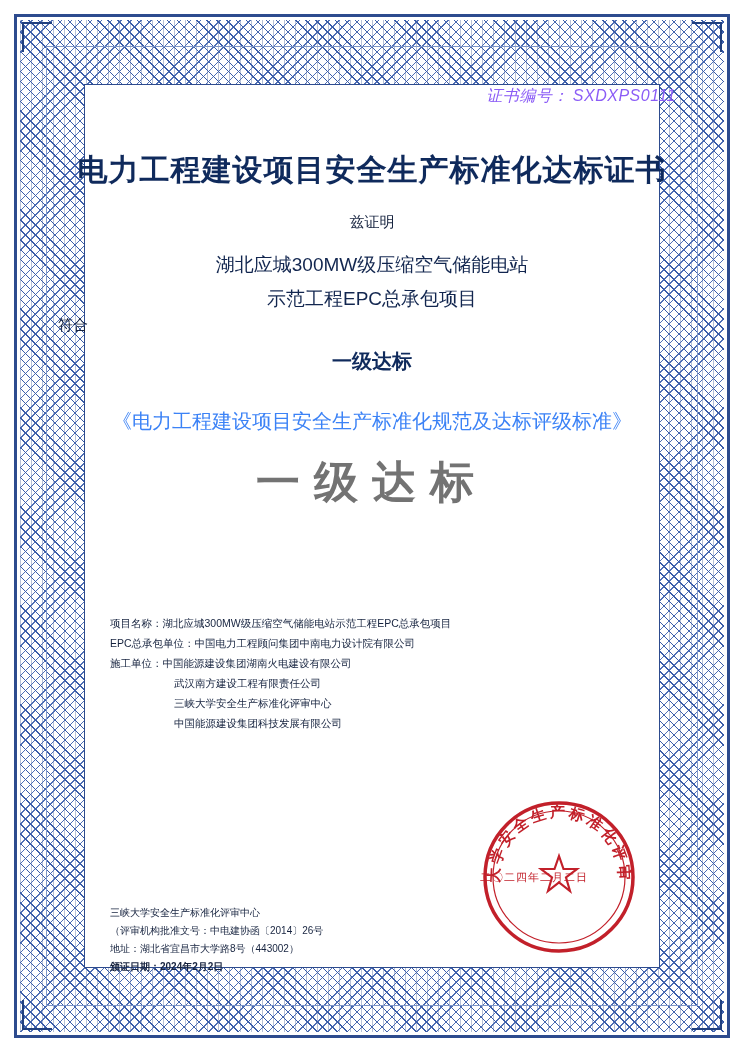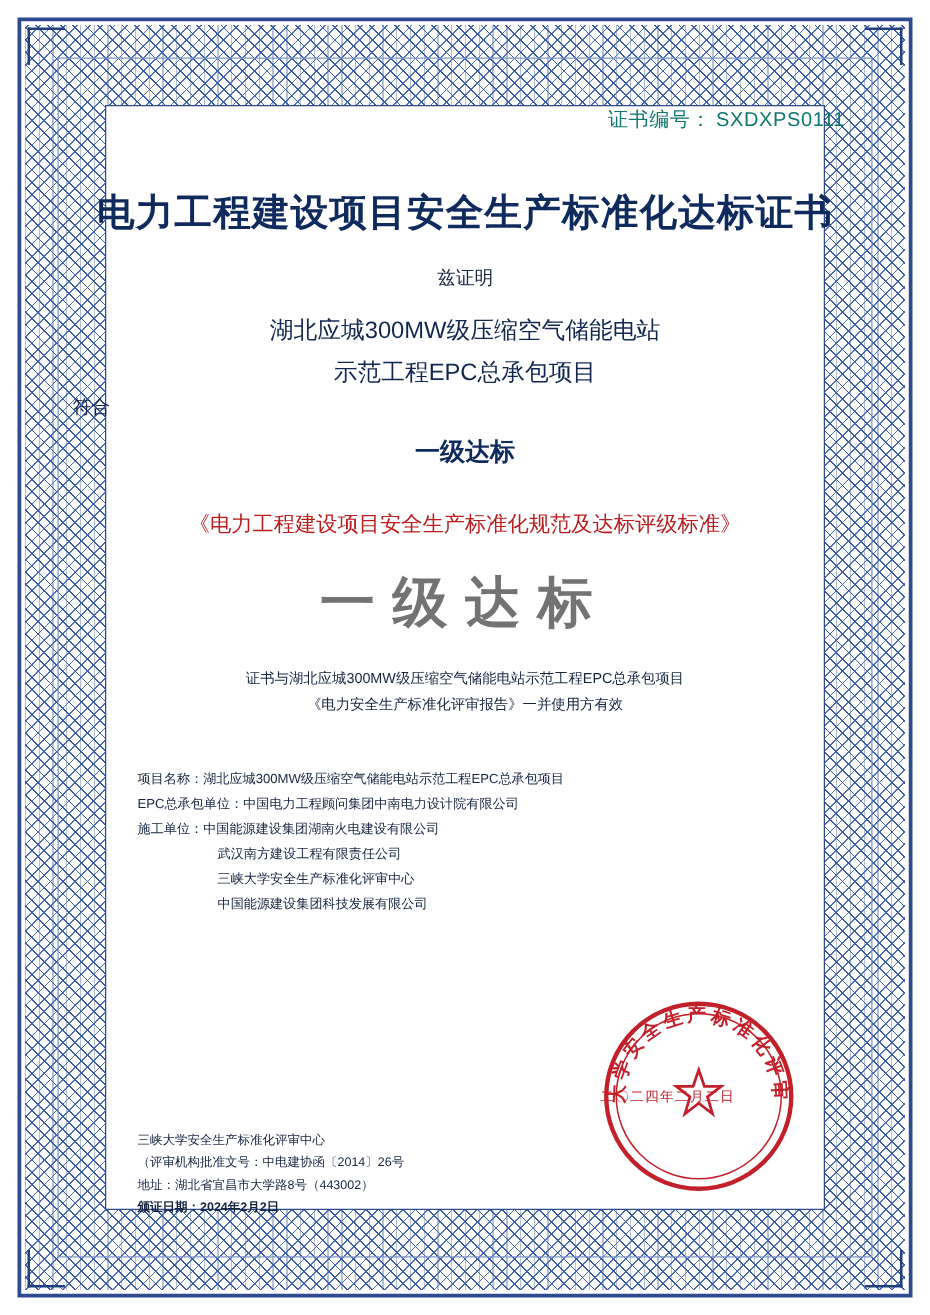--- a/index.html
+++ b/index.html
@@ -89,22 +89,23 @@
     box-sizing: border-box;
     color: #15305f;
   }
 
   .cert-number {
     position: absolute;
     right: 10px;
     top: 28px;
     font-size: 16px;
     letter-spacing: 0.5px;
-    color: #0f766e;
+    color: #8b5cf6;
     white-space: nowrap;
+    font-style: italic;
   }
   .cert-number .label { margin-right: 4px; }
   .cert-number .value { font-family: "Liberation Sans", sans-serif; }
 
   .main-title {
     position: absolute;
     left: 0;
     right: 0;
     top: 92px;
     text-align: center;
@@ -151,22 +152,22 @@
     font-size: 20px;
     font-weight: bold;
     color: #0f2a5c;
   }
 
   .standard {
     position: absolute;
     left: 0; right: 0;
     top: 350px;
     text-align: center;
-    font-size: 17px;
-    color: #b91c1c;
+    font-size: 20px;
+    color: #3b82f6;
   }
 
   .grade {
     position: absolute;
     left: 0; right: 0;
     top: 395px;
     text-align: center;
     font-size: 44px;
     font-weight: bold;
     letter-spacing: 14px;
@@ -257,24 +258,20 @@
     </div>
 
     <div class="line-conform">符合</div>
 
     <div class="authority">一级达标</div>
 
     <div class="standard">《电力工程建设项目安全生产标准化规范及达标评级标准》</div>
 
     <div class="grade">一级达标</div>
 
-    <div class="validity">
-      <div>证书与湖北应城300MW级压缩空气储能电站示范工程EPC总承包项目</div>
-      <div>《电力安全生产标准化评审报告》一并使用方有效</div>
-    </div>
 
     <div class="details">
       <div class="row">项目名称：湖北应城300MW级压缩空气储能电站示范工程EPC总承包项目</div>
       <div class="row">EPC总承包单位：中国电力工程顾问集团中南电力设计院有限公司</div>
       <div class="row">施工单位：中国能源建设集团湖南火电建设有限公司</div>
       <div class="row sub">武汉南方建设工程有限责任公司</div>
       <div class="row sub">三峡大学安全生产标准化评审中心</div>
       <div class="row sub">中国能源建设集团科技发展有限公司</div>
     </div>
 

